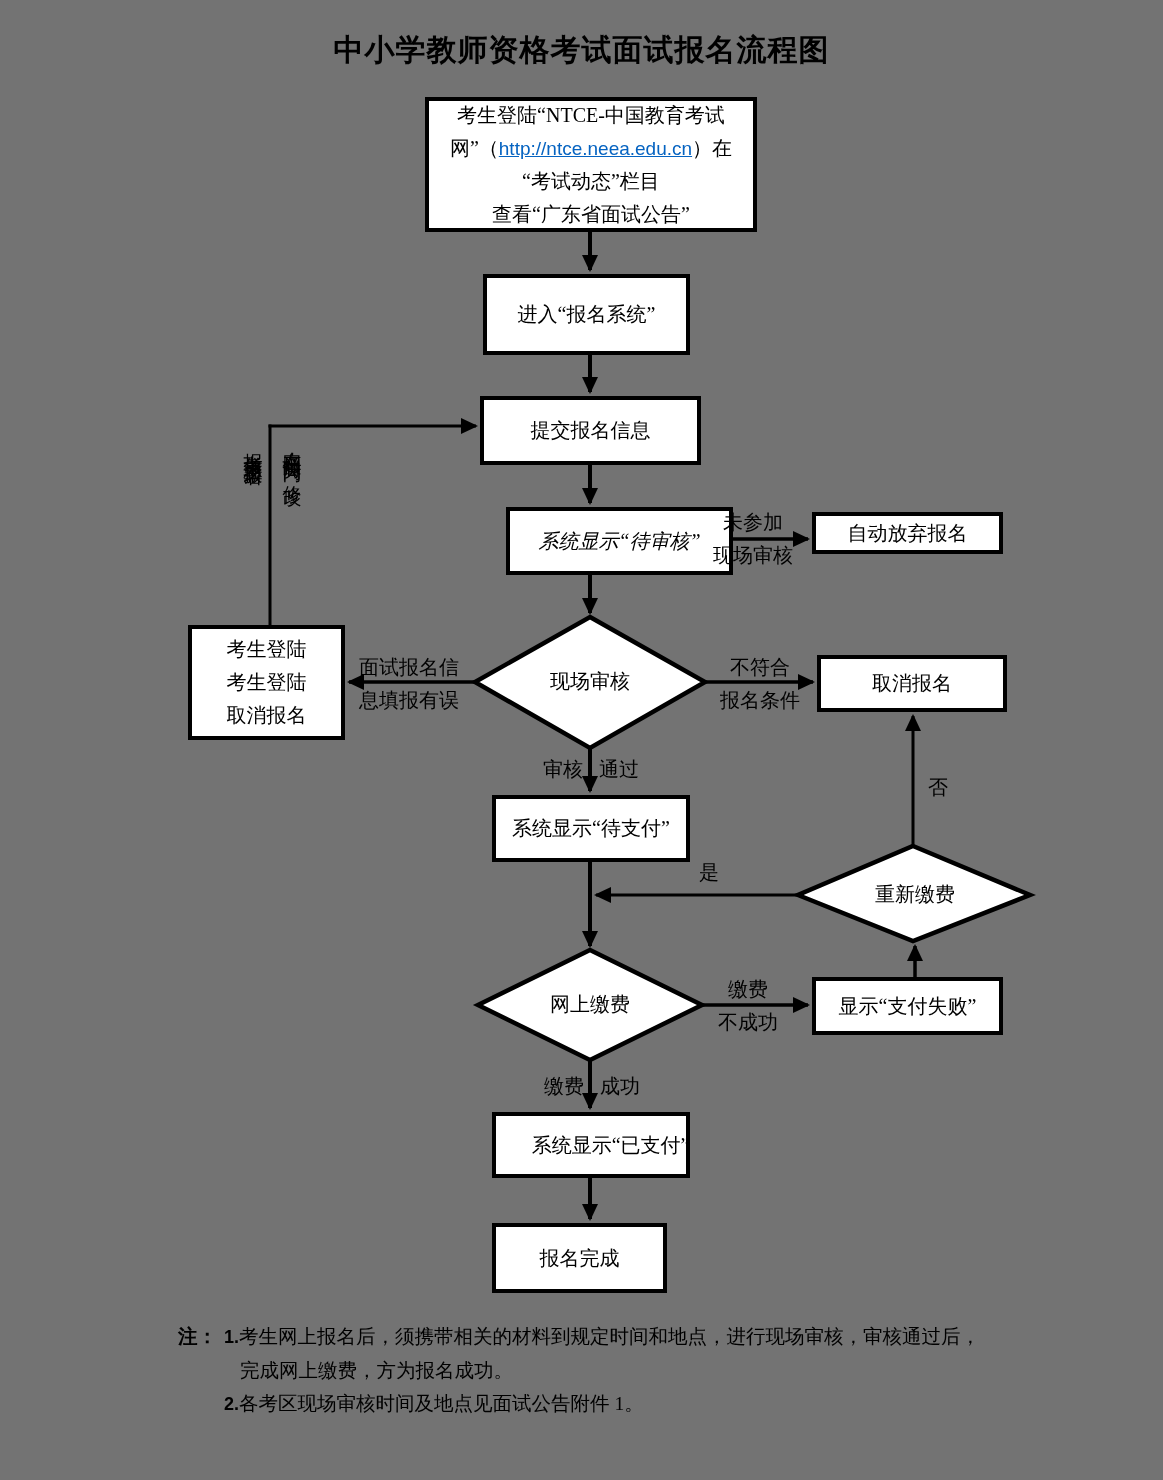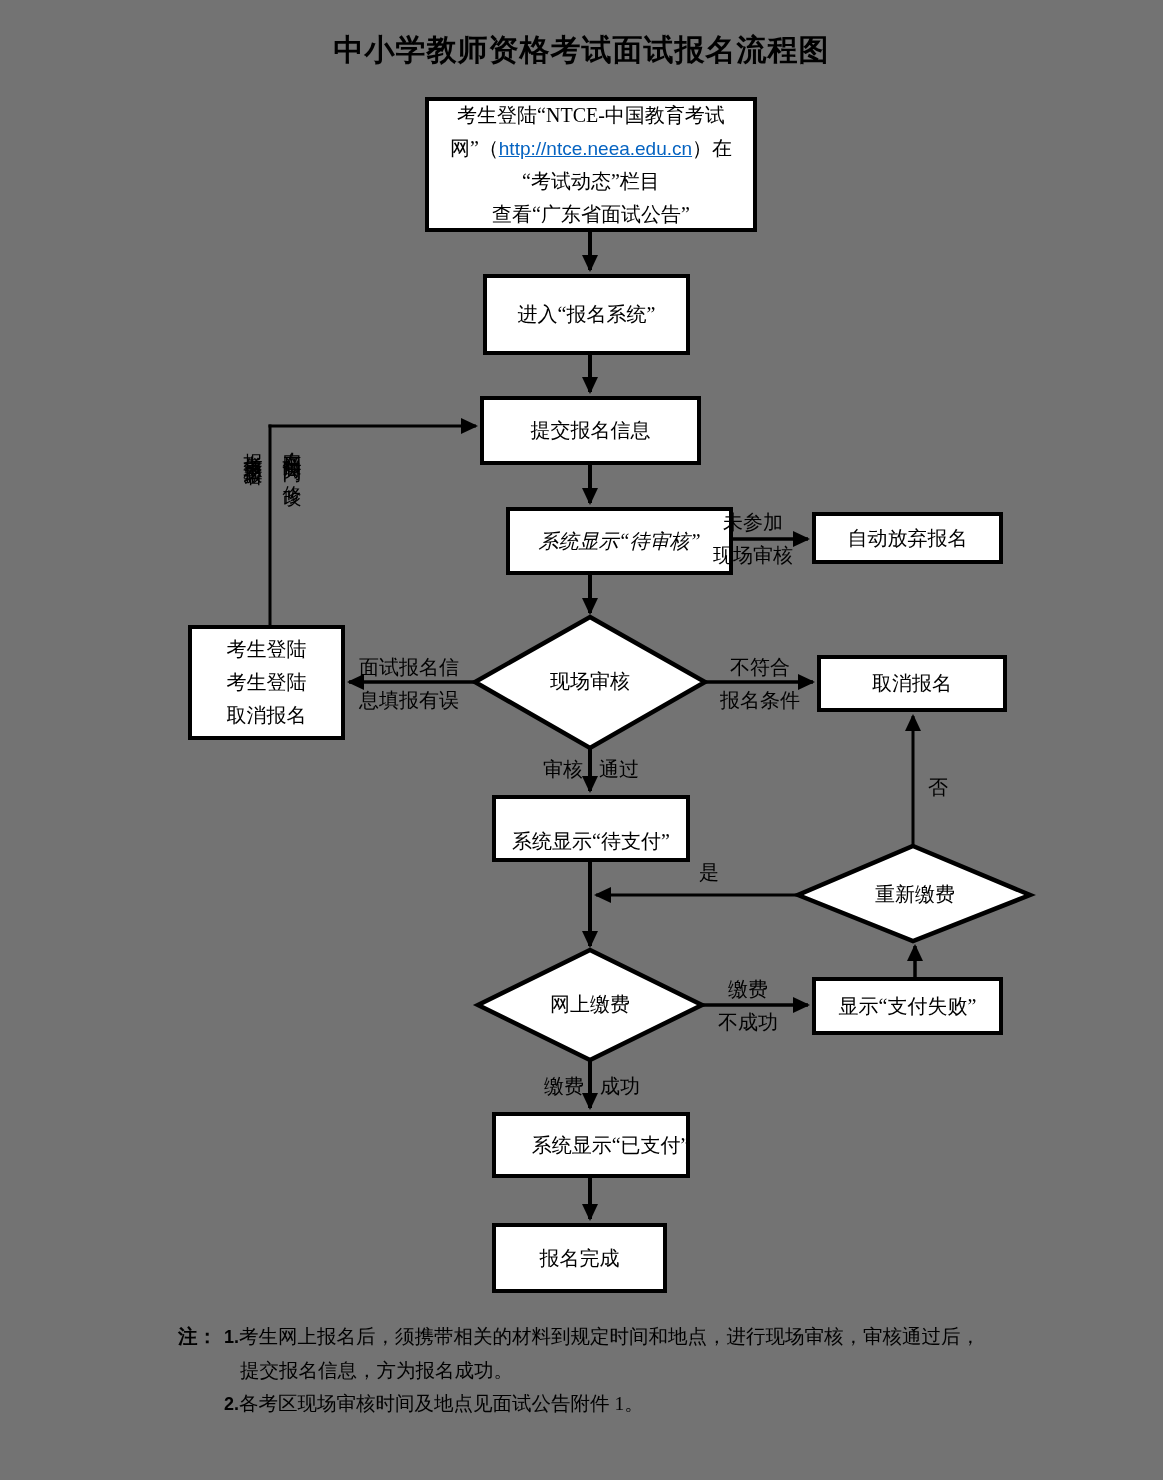--- a/index.html
+++ b/index.html
@@ -92,35 +92,35 @@
   </div>
 
   <div class="node" style="left:480px; top:396px; width:221px; height:69px;">
     <div class="ln">提交报名信息</div>
   </div>
 
   <div class="node" style="left:506px; top:507px; width:227px; height:68px;font-style:italic;">
     <div class="ln">系统显示“待审核”</div>
   </div>
 
-  <div class="node" style="left:812px; top:512px; width:191px; height:52px;">
+  <div class="node" style="left:812px; top:512px; width:191px; height:42px;">
     <div class="ln">自动放弃报名</div>
   </div>
 
   <div class="node" style="left:188px; top:625px; width:157px; height:115px;">
     <div class="ln">考生登陆</div>
     <div class="ln">考生登陆</div>
     <div class="ln">取消报名</div>
   </div>
 
   <div class="node" style="left:817px; top:655px; width:190px; height:57px;">
     <div class="ln">取消报名</div>
   </div>
 
-  <div class="node" style="left:492px; top:795px; width:198px; height:67px;justify-content:flex-end;">
+  <div class="node" style="left:492px; top:795px; width:198px; height:67px;">
     <div class="ln">系统显示“待支付”</div>
   </div>
 
   <div class="node" style="left:812px; top:977px; width:191px; height:58px;">
     <div class="ln">显示“支付失败”</div>
   </div>
 
   <div class="node" style="left:492px; top:1112px; width:198px; height:66px;padding-left:39px;">
     <div class="ln">系统显示“已支付”</div>
   </div>
@@ -166,18 +166,18 @@
     <span>成功</span>
   </div>
 
   <div class="vtext" style="left:243px; top:438px; height:175px;">报考信息重新报名</div>
   <div class="vtext" style="left:282px; top:438px; height:185px;">在网报时间内，修改</div>
 
   <div class="notes">
     <span class="notes-label">注：</span>
     <div class="notes-body">
       <div><span class="note-num">1.</span><span>考生网上报名后，须携带相关的材料到规定时间和地点，进行现场审核，审核通过后，</span></div>
-      <div class="note-indent">提交报名信息，方为报名成功。</div>
+      <div class="note-indent">完成网上缴费，方为报名成功。</div>
       <div><span class="note-num">2.</span><span>各考区现场审核时间及地点见面试公告附件 1。</span></div>
     </div>
   </div>
 
 </div>
 
 </body></html>

